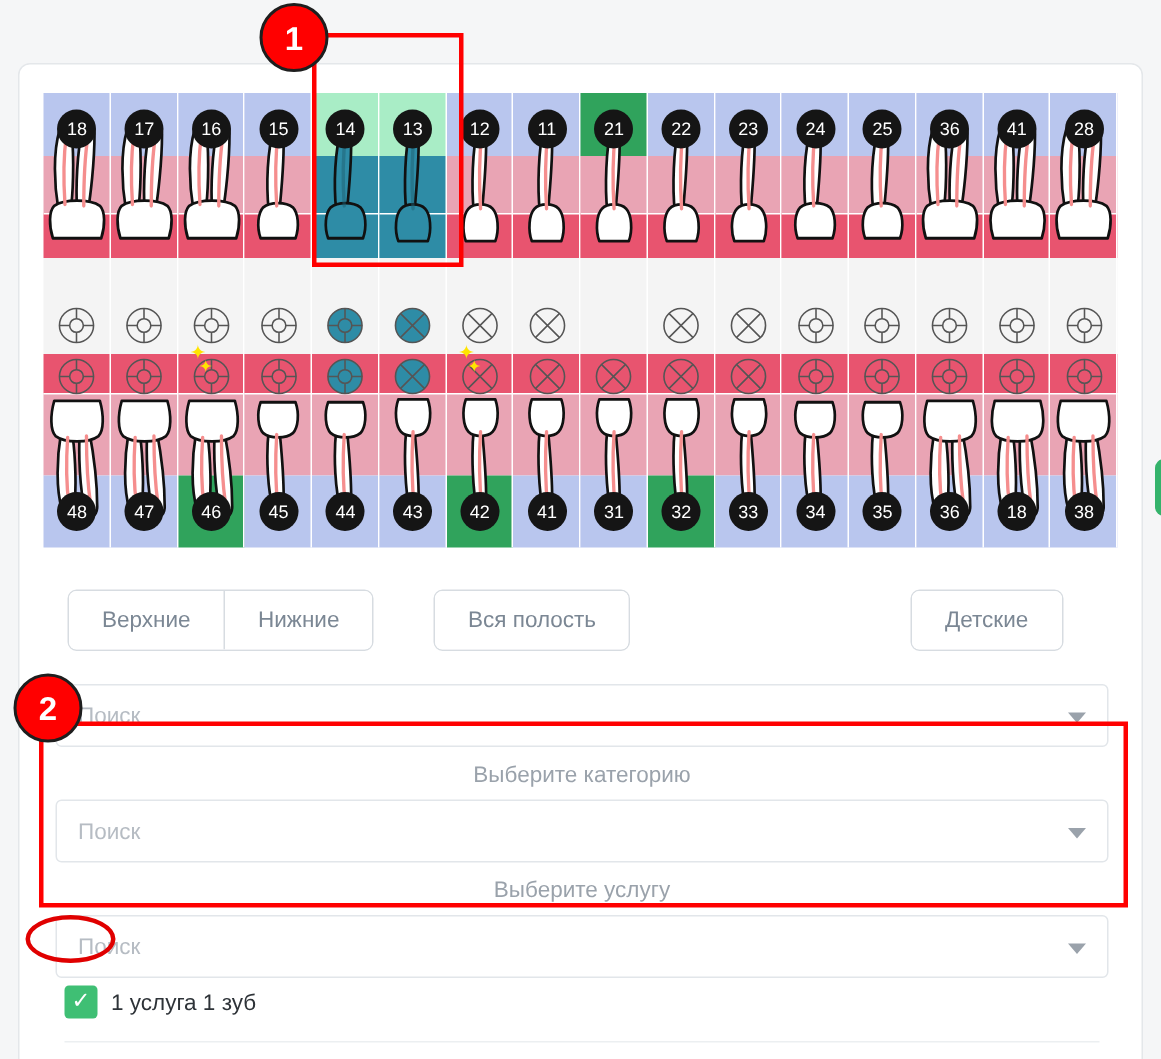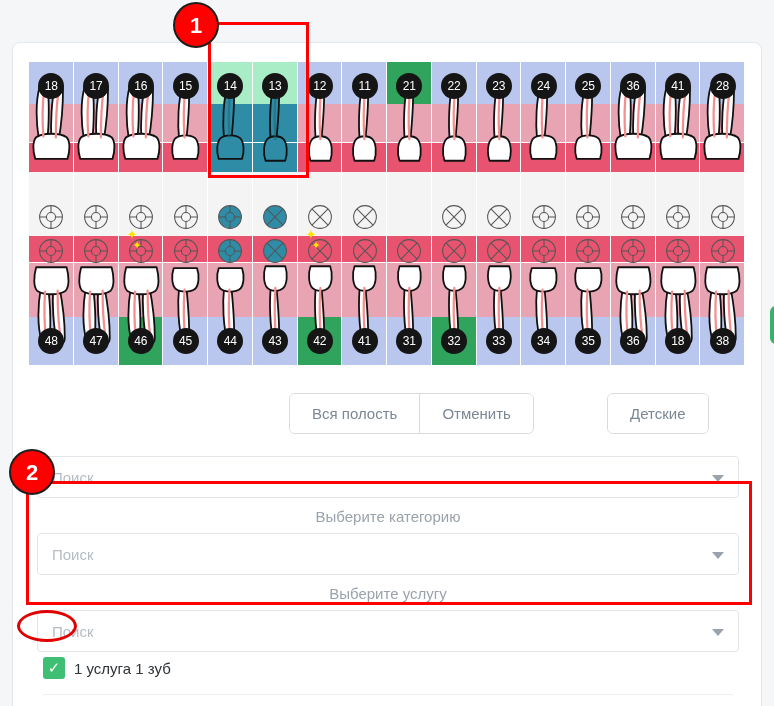--- a/index.html
+++ b/index.html
@@ -1122,23 +1122,26 @@
     <path d="M16,3 L16,10.8 M16,21.2 L16,29 M3,16 L10.8,16 M21.2,16 L29,16" stroke="#555" stroke-width="1.2" fill="none"></path>
   </svg>
         </div>
       </div>
 
     <div class="sidetab">
       
     </div>
 
     <div class="btnrow">
+      <div class="btngroup g1">
+        <div class="btn">Верхние</div>
+        <div class="btn">Нижние</div>
+      </div>
       <div class="btngroup g2">
         <div class="btn">Вся полость</div>
-        <div class="btn">Отменить</div>
       </div>
       <div class="btngroup g3">
         <div class="btn">Детские</div>
       </div>
     </div>
 
     <div class="form">
 
       <div class="selectbox">
         <span class="ph">Поиск</span>

